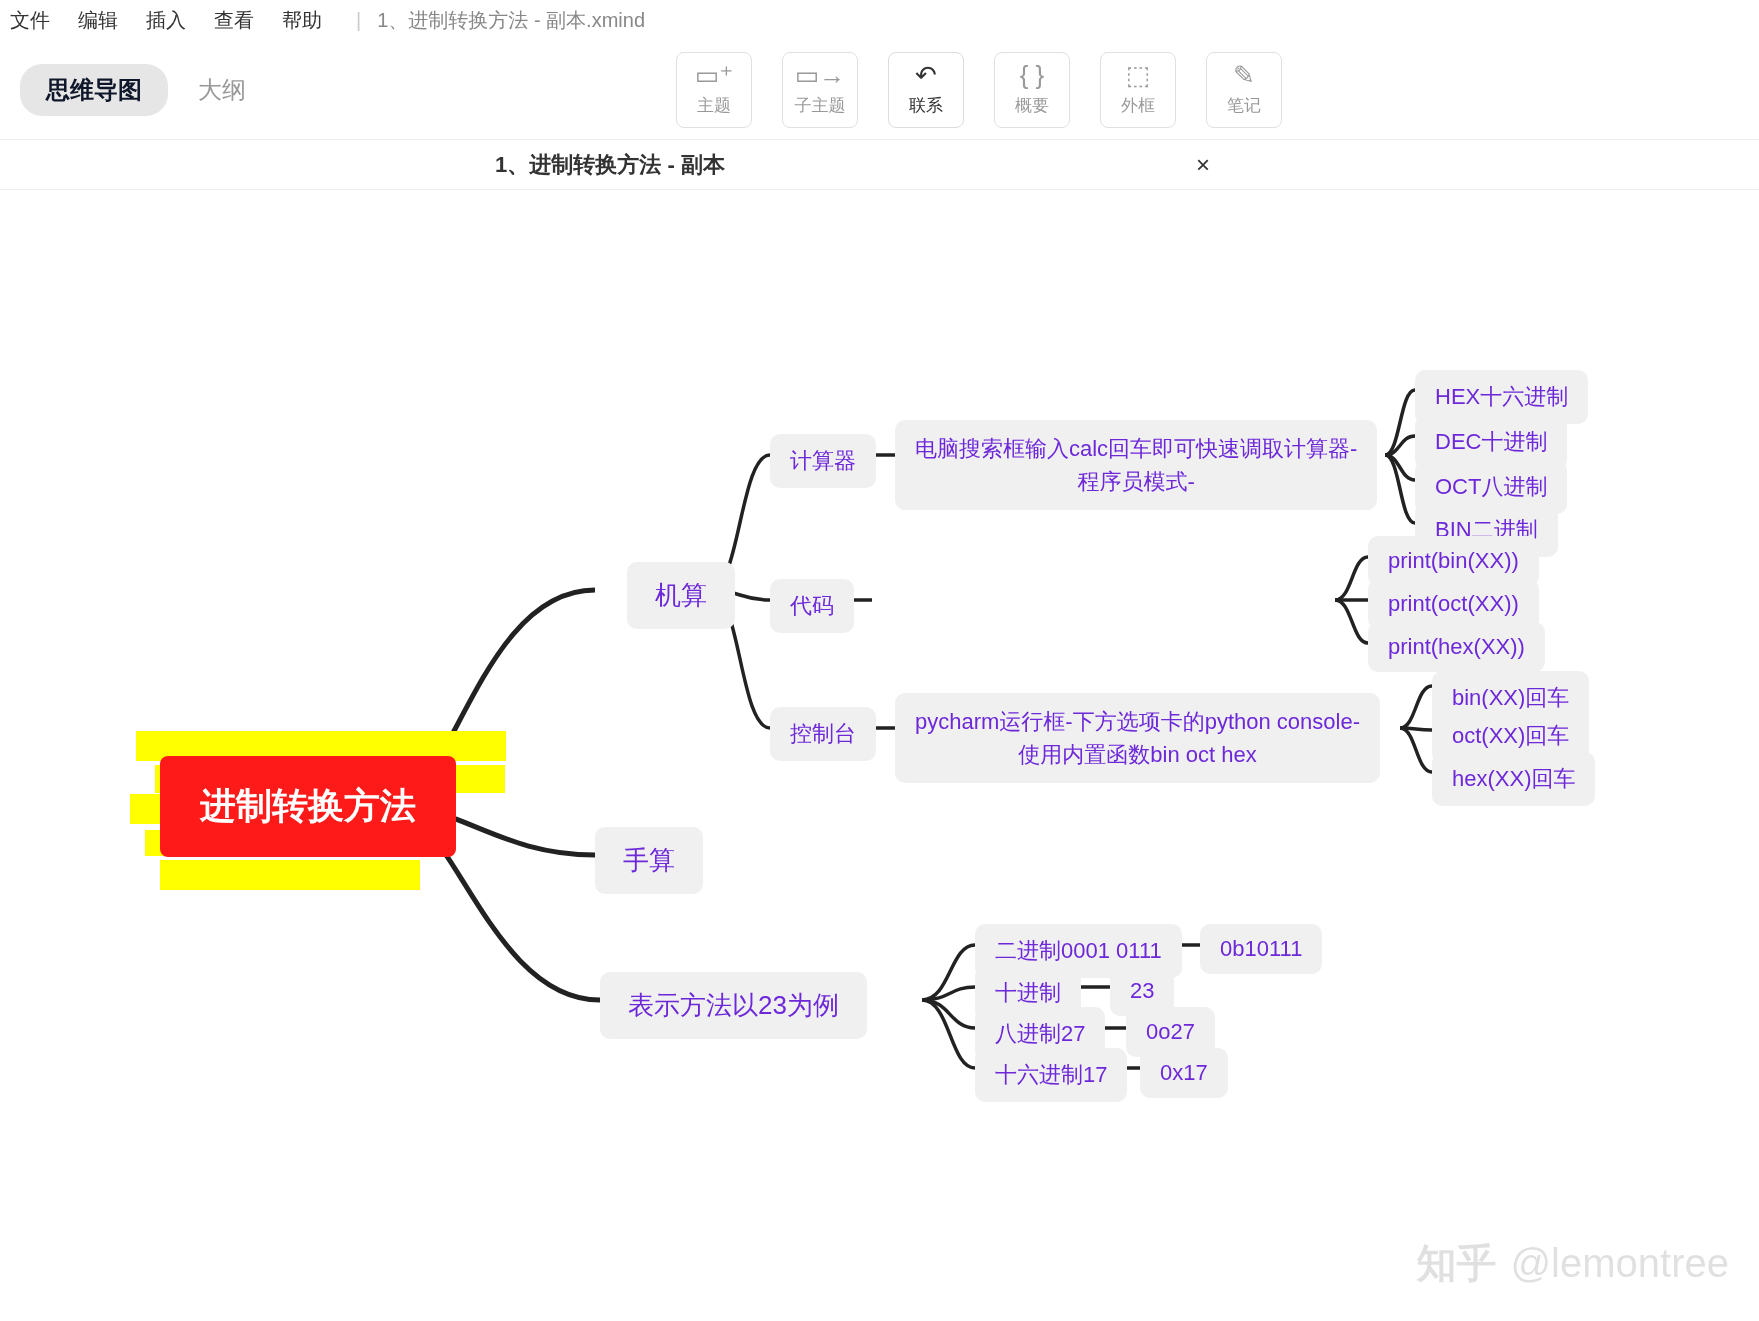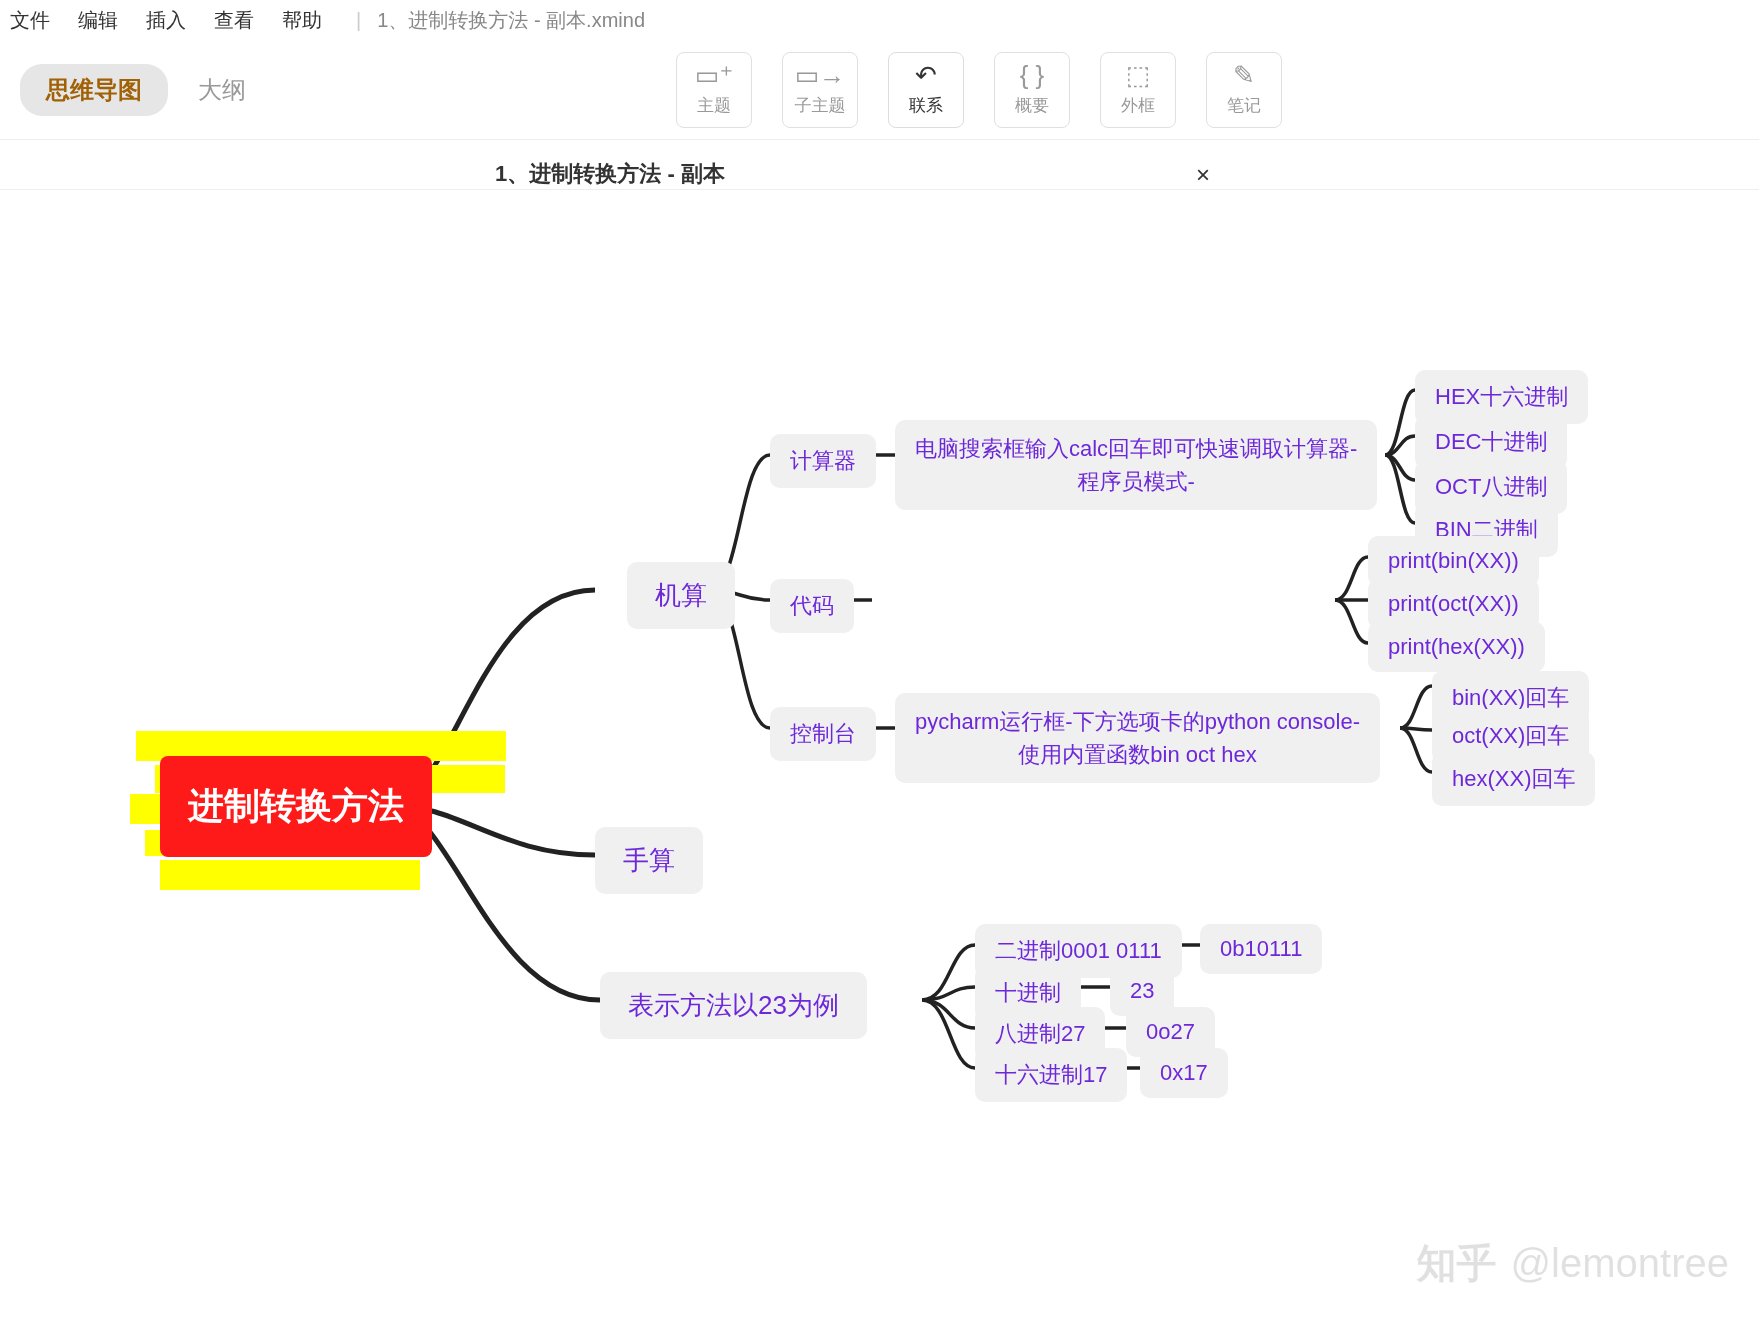--- a/index.html
+++ b/index.html
@@ -38,21 +38,21 @@
     background: transparent;
     gap: 20px;
     margin-right: 40px;
   }
   .view-toggle .pill {
     background: #e6e6e6;
     border-radius: 22px;
     padding: 10px 26px;
     font-size: 24px;
     font-weight: 600;
-    color: #a16207;
+    color: #0f172a;
   }
   .view-toggle .pill-inactive {
     font-size: 24px;
     color: #999;
     padding: 10px 10px;
   }
   .tool-buttons {
     display: flex;
     gap: 30px;
     margin-left: 380px;
@@ -77,21 +77,21 @@
     border-bottom: 1px solid #eee;
     display: flex;
     align-items: center;
     font-size: 22px;
     font-weight: 600;
   }
   .tab {
     flex-shrink:0;
     padding: 0 40px 0 0;
     display: flex;
-    align-items: flex-end;
+    align-items: center;
     height: 100%;
     width: 1260px;
     justify-content: center;
     position: relative;
     gap: 30px;
   }
   .tab .close { font-weight:400; font-size:24px; position:absolute; right:50px; }
   .canvas {
     position: relative;
     width: 100%;
@@ -108,21 +108,21 @@
     color: #6d28d9;
     white-space: nowrap;
     text-align: center;
   }
   .node.level2 { font-size: 26px; padding: 16px 28px; }
   .node.root {
     background: #ff1a1a;
     color: #fff;
     font-size: 36px;
     font-weight: 700;
-    padding: 26px 28px;
+    padding: 26px 40px;
     border-radius: 8px;
     z-index: 3;
   }
   .highlight {
     position: absolute;
     background: #ffff00;
     z-index: 2;
   }
   svg.connectors {
     position: absolute;

